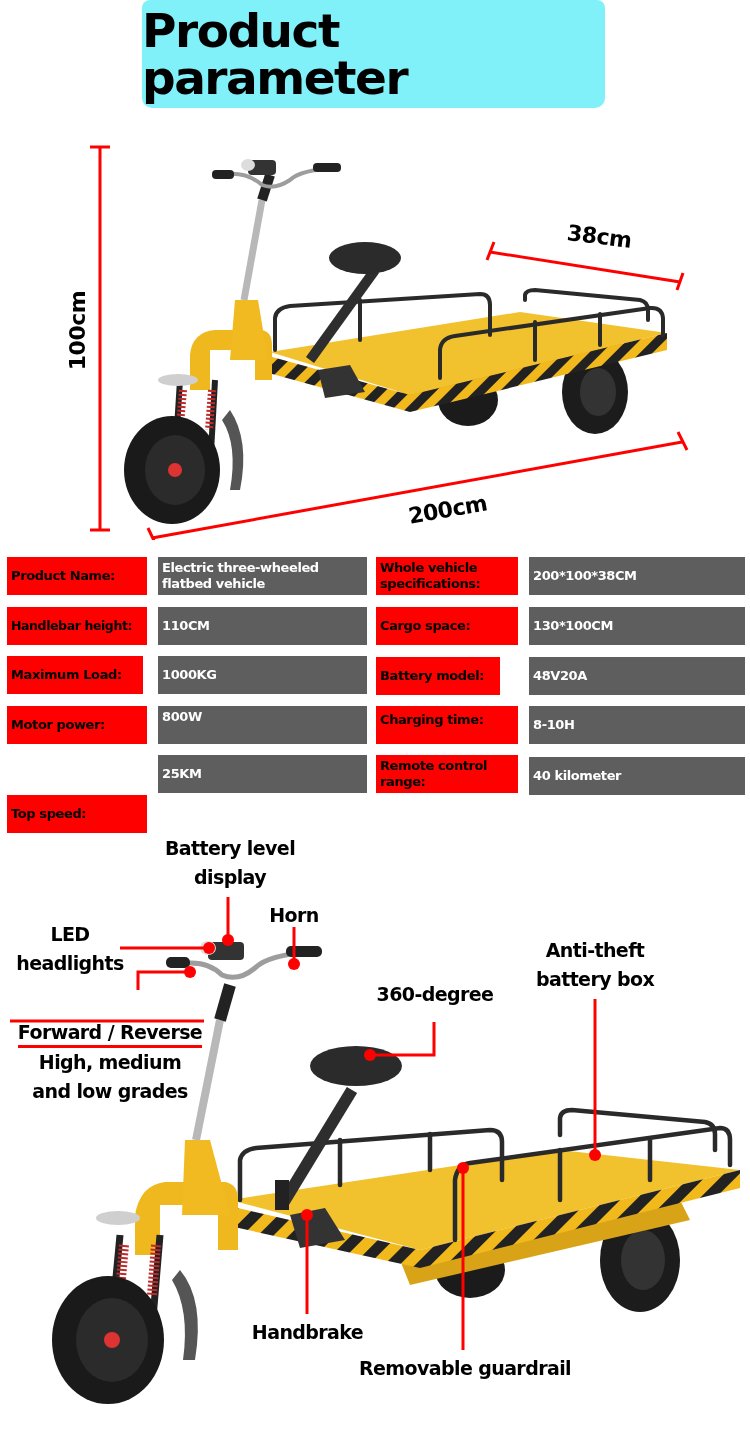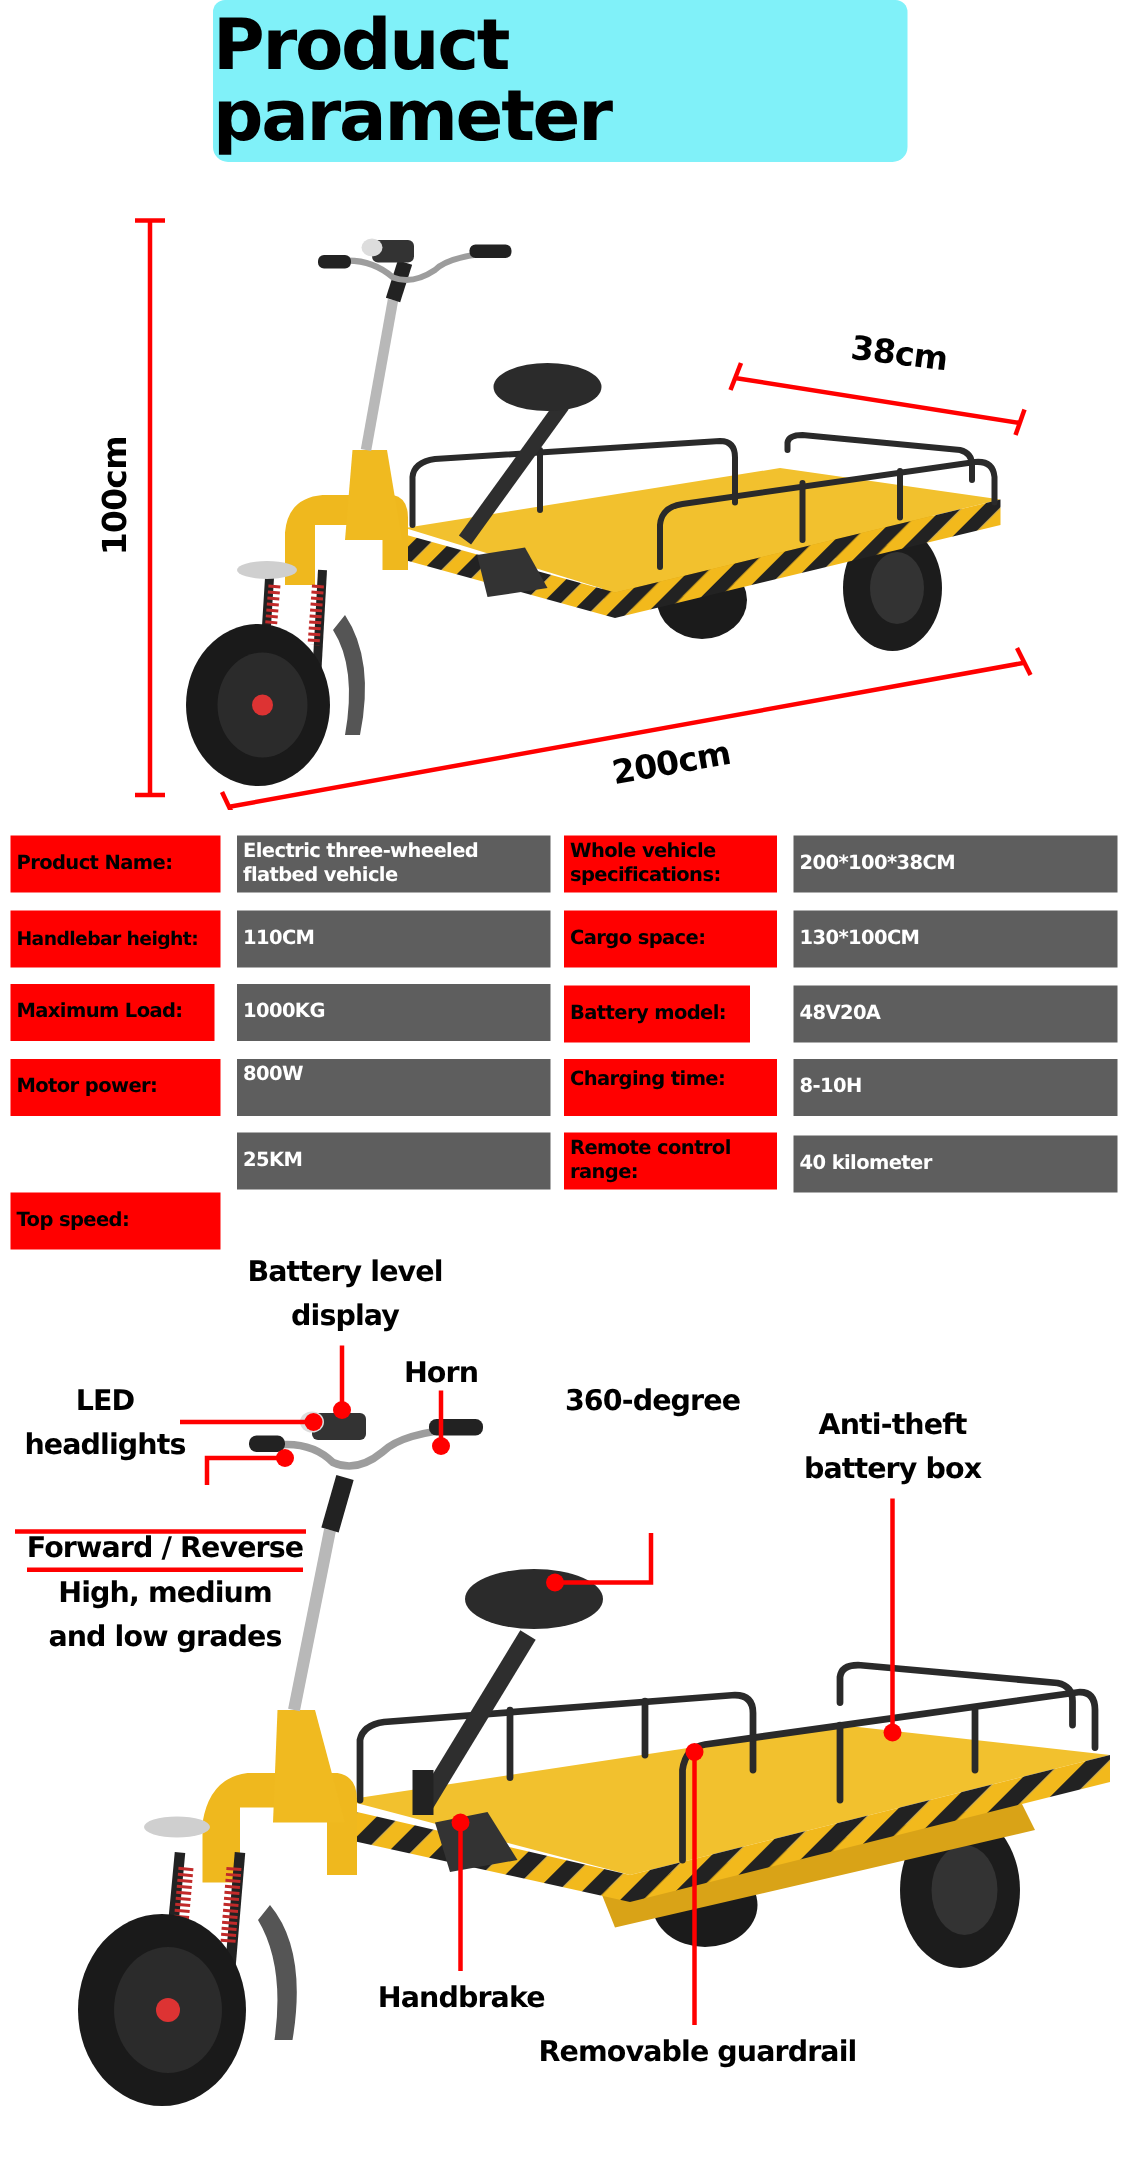--- a/index.html
+++ b/index.html
@@ -253,21 +253,21 @@
 <div class="callout" style="left:260px; top:901px; width:68px;">Horn</div>
 <div class="callout" style="left:10px; top:920px; width:120px;">
   <div>LED</div>
   <div>headlights</div>
 </div>
 <div class="callout" style="left:4px; top:995px; width:212px;">
   <div><span class="underline">Forward / Reverse</span></div>
   <div>High, medium</div>
   <div>and low grades</div>
 </div>
-<div class="callout" style="left:360px; top:920px; width:150px;">
+<div class="callout" style="left:360px; top:980px; width:150px;">
   <div>360-degree</div>
 </div>
 <div class="callout" style="left:525px; top:936px; width:140px;">
   <div>Anti-theft</div>
   <div>battery box</div>
 </div>
 <div class="callout" style="left:240px; top:1318px; width:135px;">Handbrake</div>
 <div class="callout" style="left:350px; top:1354px; width:230px;">Removable guardrail</div>
 
 </body></html>

